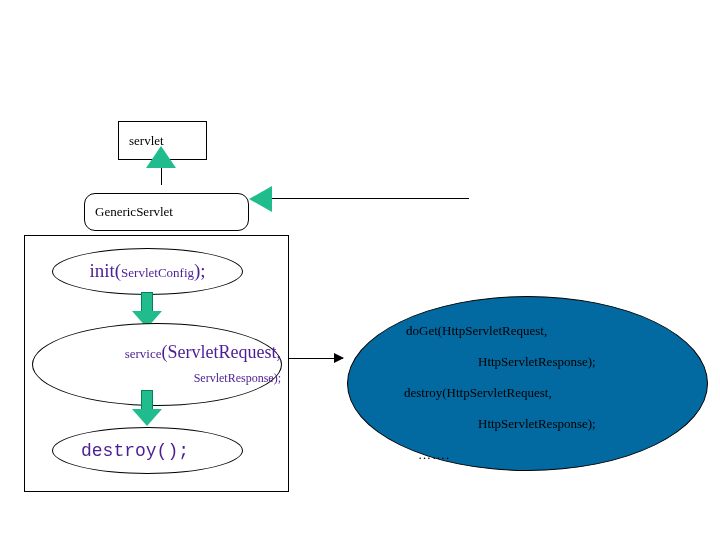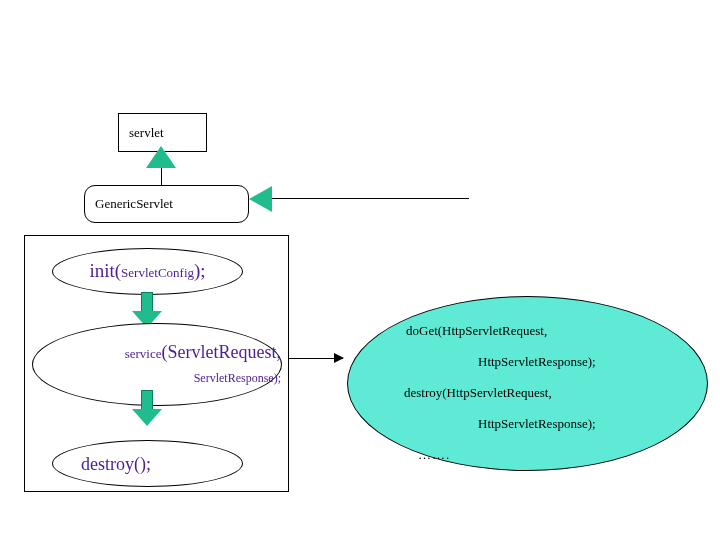--- a/index.html
+++ b/index.html
@@ -30,20 +30,21 @@
     letter-spacing: 0.2px;
     white-space: nowrap;
   }
 
   
   .box {
     position: absolute;
     background: #ffffff;
     border: 1px solid #000000;
     box-sizing: border-box;
+    margin-top: 8px;
   }
   .box .box-label {
     position: absolute;
     left: 10px;
     top: 50%;
     transform: translateY(-50%);
     font-family: "Liberation Serif", "DejaVu Serif", serif;
     font-size: 13px;
     line-height: 16px;
     color: #000000;
@@ -102,32 +103,32 @@
   }
   #ellipse-service .line1 {
     font-size: 18px; line-height: 24px; padding-left: 38px;
   }
   #ellipse-service .line1 .small { font-size: 13px; }
   #ellipse-service .line2 {
     font-size: 12px; line-height: 24px; padding-left: 94px;
   }
 
   #ellipse-destroy {
-    left: 52px; top: 440px; width: 191px; height: 47px;
+    left: 52px; top: 427px; width: 191px; height: 47px; font-family: Liberation Mono, monospace;
   }
   #ellipse-destroy .ell-text { font-size: 18px; line-height: 22px; text-align: left; padding-left: 28px; }
 
   
   #ellipse-http-methods {
     position: absolute;
     left: 347px;
     top: 296px;
     width: 361px;
     height: 175px;
-    background: #5eead4;
+    background: #0369a1;
     border: 1px solid #000000;
     border-radius: 50%;
     box-sizing: border-box;
   }
   #ellipse-http-methods .methods {
     position: absolute;
     left: 0; right: 0; top: 18px;
     color: #000000;
     font-size: 13px;
     line-height: 31px;

